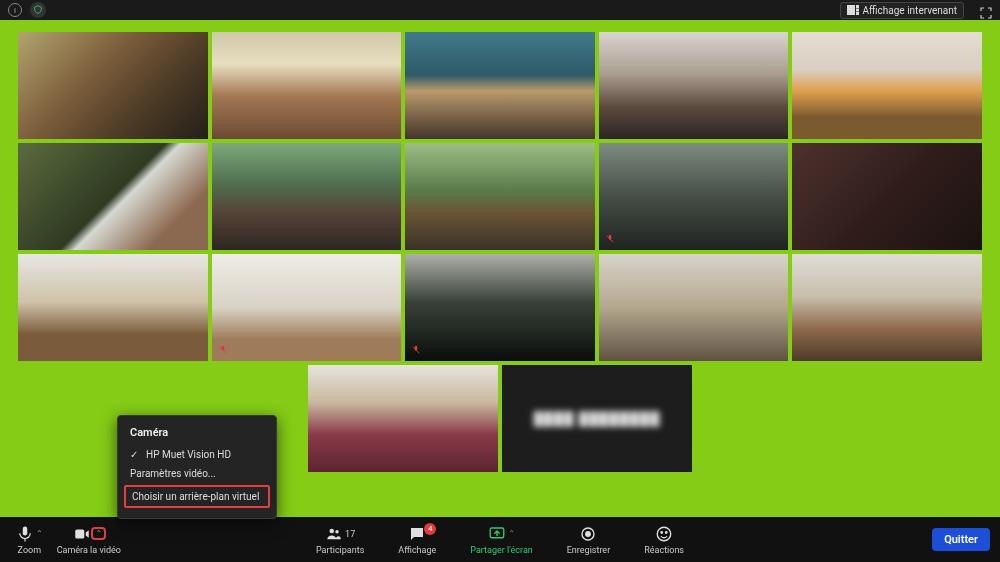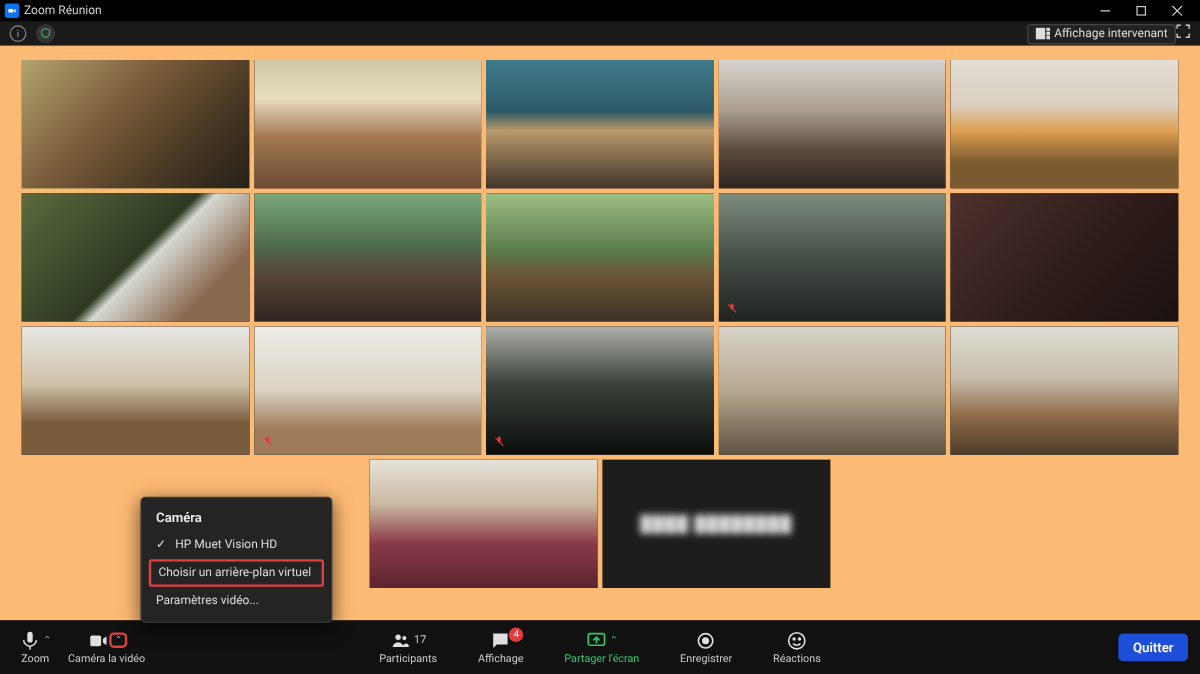--- a/index.html
+++ b/index.html
@@ -6,25 +6,25 @@
   html,body { width:1000px; height:562px; overflow:hidden; background:#000; }
   .window { width:1000px; height:562px; background:#1a1a1a; display:flex; flex-direction:column; }
   
   .titlebar { height:18px; background:#000; display:flex; align-items:center; color:#d0d0d0; font-size:10px; padding:0 4px; }
   .titlebar .zoom-badge { width:12px; height:12px; background:#0e72ed; border-radius:2px; margin-right:4px; display:flex; align-items:center; justify-content:center; }
   .titlebar .zoom-badge svg { width:8px; height:8px; }
   .titlebar .spacer { flex:1; }
   .titlebar .win-btn { width:30px; height:18px; display:flex; align-items:center; justify-content:center; color:#d0d0d0; }
   
   .infobar { height:20px; background:#1a1a1a; display:flex; align-items:center; padding:0 8px; gap:8px; color:#bbb; }
-  .infobar .right { margin-left:auto; display:flex; align-items:flex-start; gap:0; }
+  .infobar .right { margin-left:auto; display:flex; align-items:flex-end; gap:16px; }
   .view-btn { display:flex; align-items:center; gap:4px; background:#222; border:1px solid #444; color:#ddd; font-size:10px; padding:2px 6px; border-radius:3px; }
   .circle-icon { width:14px; height:14px; border:1px solid #888; border-radius:50%; display:flex; align-items:center; justify-content:center; font-size:8px; color:#aaa; }
   
-  .gallery { flex:1; background:#fdba74; padding:12px 18px 0 18px; position:relative;text-decoration:underline; }
+  .gallery { flex:1; background:#84cc16; padding:12px 18px 0 18px; position:relative;text-decoration:underline; }
   .row { display:flex; gap:4px; margin-bottom:4px; }
   .row.center { justify-content:center; }
   .tile { width:190px; height:107px; background:#2a2a2a; position:relative; overflow:hidden; }
   .tile.active { outline:2px solid #e8e070; outline-offset:-2px; }
   .tile .fill { position:absolute; inset:0; }
   .muteicon { position:absolute; left:4px; bottom:4px; width:14px; height:14px; border-radius:2px; display:flex; align-items:center; justify-content:center; color:#fff; }
   .muteicon svg { width:10px; height:10px; }
   .name-tile { width:190px; height:107px; background:#1d1d1d; display:flex; align-items:center; justify-content:center; }
   .name-blur { filter:blur(3px); color:#ddd; font-size:13px; letter-spacing:1px; }
   
@@ -50,46 +50,20 @@
   .quit-btn { background:#1d4ed8; color:#fff; font-size:11px; font-weight:600; border:none; border-radius:4px; padding:5px 12px; }
   .security-shield { width:16px; height:16px; border-radius:50%; background:#333; display:flex; align-items:center; justify-content:center; }
   .security-shield svg { width:10px; height:10px; color:#2ecc71; }
   .svg-icon { display:inline-flex; }
 </style>
 </head>
 <body>
 
 <div class="window">
 
-  <div class="titlebar">
-    <div class="zoom-badge">
-      <svg viewBox="0 0 16 16" fill="#fff">
-          <rect x="2" y="5" width="8" height="6" rx="1"></rect>
-          <path d="M11 7l3-2v6l-3-2z"></path>
-        </svg>
-    </div>
-    <span>Zoom Réunion</span>
-    <div class="spacer"></div>
-    <div class="win-btn">
-        <svg width="10" height="10" viewBox="0 0 10 10">
-          <line x1="1" y1="5" x2="9" y2="5" stroke="#ccc" stroke-width="1"></line>
-        </svg>
-      </div>
-    <div class="win-btn">
-        <svg width="10" height="10" viewBox="0 0 10 10">
-          <rect x="1.5" y="1.5" width="7" height="7" fill="none" stroke="#ccc" stroke-width="1"></rect>
-        </svg>
-      </div>
-    <div class="win-btn">
-        <svg width="10" height="10" viewBox="0 0 10 10">
-          <line x1="1" y1="1" x2="9" y2="9" stroke="#ccc" stroke-width="1"></line>
-          <line x1="9" y1="1" x2="1" y2="9" stroke="#ccc" stroke-width="1"></line>
-        </svg>
-      </div>
-  </div>
 
   <div class="infobar">
     <div class="circle-icon">i</div>
     <div class="security-shield">
       <svg viewBox="0 0 24 24" fill="none" stroke="currentColor" stroke-width="2">
           <path d="M12 2l8 3v5c0 5-3.5 9-8 10-4.5-1-8-5-8-10V5l8-3z"></path>
         </svg>
     </div>
     <div class="right">
       <div class="view-btn">
@@ -189,25 +163,25 @@
         <span class="name-blur">████ ████████</span>
       </div>
     </div>
 
     <div class="cam-popup">
       <div class="section-label">Caméra</div>
       <div class="item">
         <span class="chk">✓</span>
         <span>HP Muet Vision HD</span>
       </div>
+      <div class="item">
+        <span>Paramètres vidéo...</span>
+      </div>
       <div class="item framed">
         <span>Choisir un arrière-plan virtuel</span>
-      </div>
-      <div class="item">
-        <span>Paramètres vidéo...</span>
       </div>
     </div>
   </div>
 
   <div class="toolbar">
     <div class="left">
       <div class="tbtn">
         <div class="icon-row">
           <span class="svg-icon">
             <svg viewBox="0 0 24 24" fill="currentColor">

